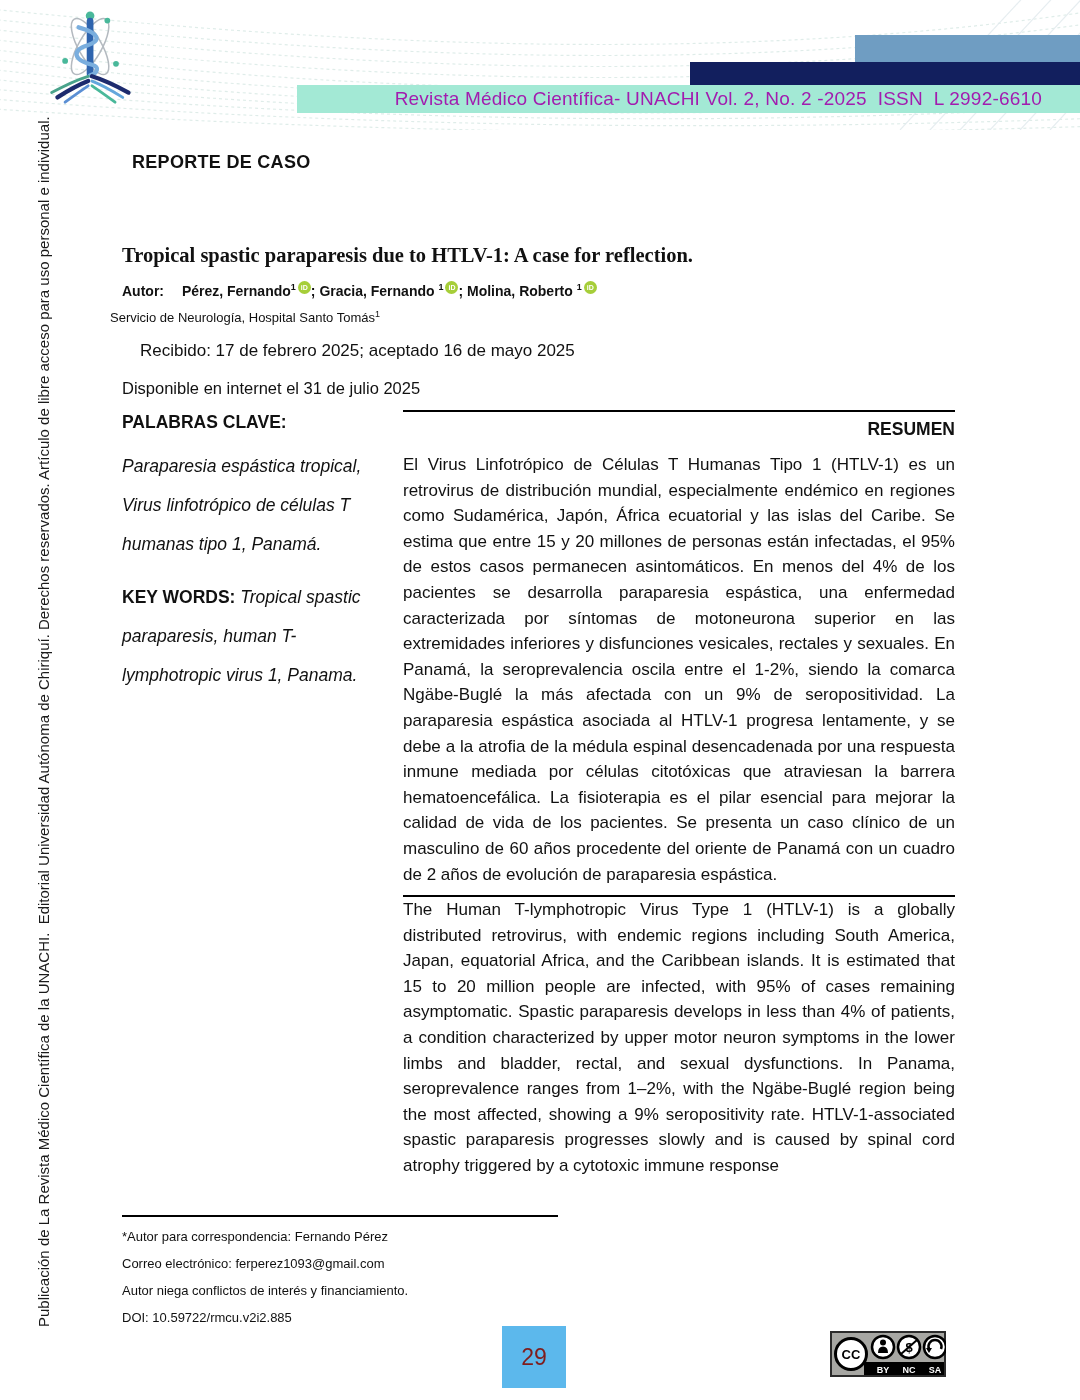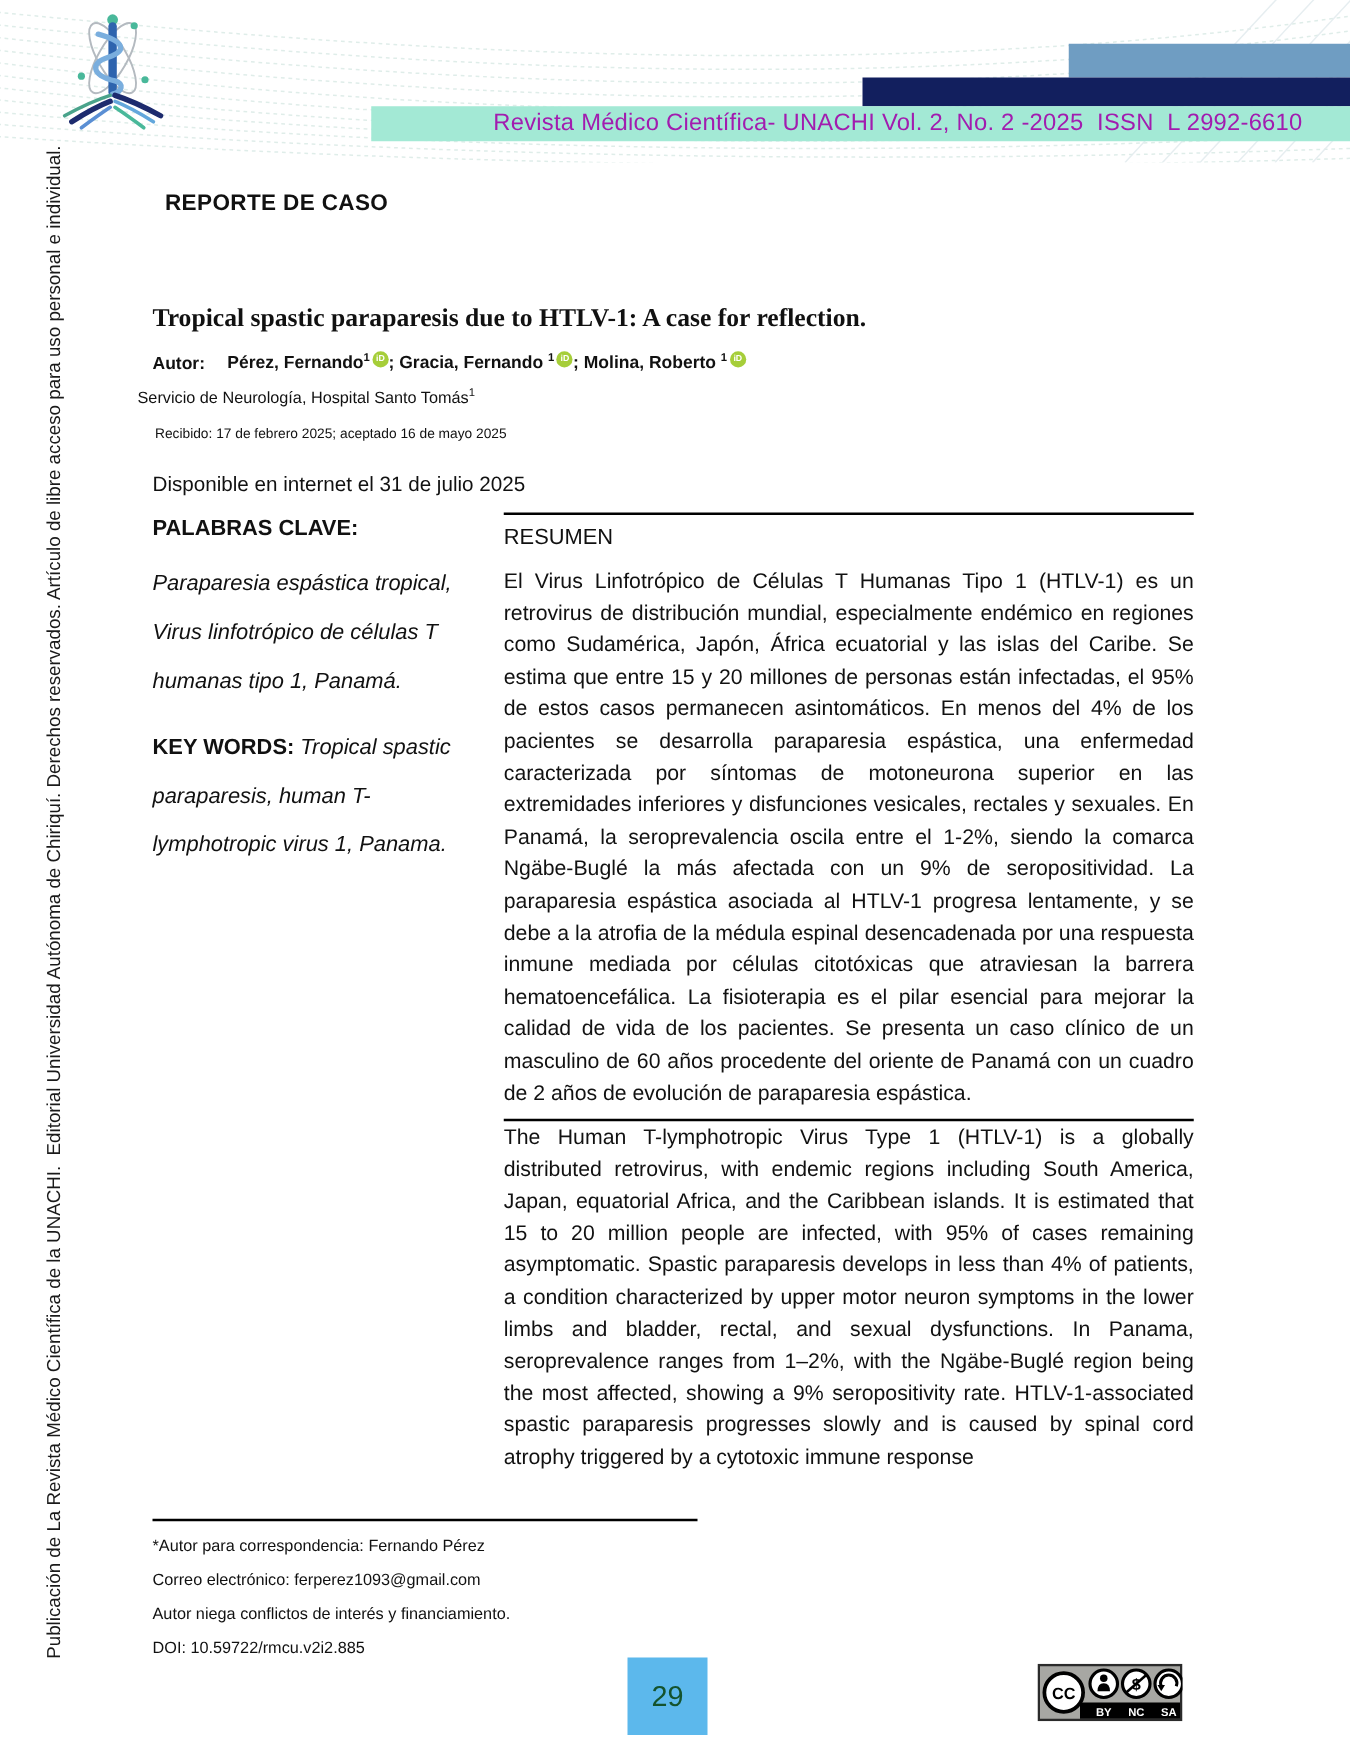--- a/index.html
+++ b/index.html
@@ -23,39 +23,39 @@
   .title-es{position:absolute;left:122px;top:196px;width:840px;font-family:"Liberation Serif",serif;
             font-size:20.5px;font-weight:bold;}
   .title-en{position:absolute;left:122px;top:244px;width:840px;font-family:"Liberation Serif",serif;
             font-size:20.5px;font-weight:bold;}
   .author-line{position:absolute;left:122px;top:281px;font-size:14px;font-weight:bold;}
   .author-line .lbl{margin-right:14px;}
   sup{font-size:9px;}
   .orcid{display:inline-block;width:13px;height:13px;border-radius:50%;background:#a6ce39;color:#fff;
          font-size:7px;font-weight:bold;text-align:center;line-height:13px;vertical-align:super;margin-left:2px;}
   .affiliation{position:absolute;left:110px;top:309px;font-size:13px;}
-  .received{position:absolute;left:124px;top:341px;font-size:11px;}
+  .received{position:absolute;left:140px;top:341px;font-size:17px;}
   .available{position:absolute;left:122px;top:379px;font-size:16.5px;}
   
   .cols{position:absolute;left:122px;top:410px;width:833px;display:flex;}
   .col-left{width:272px;flex:none;}
   .kw-head{font-size:17.5px;font-weight:bold;margin:2px 0 14px 0;}
   .kw-text{font-size:17.5px;font-style:italic;line-height:39px;margin:0 0 14px 0;}
   .kw-inline-head{font-style:normal;font-weight:bold;}
   .col-right{margin-left:9px;width:552px;}
   .rule{height:2px;background:#000;}
-  .col-head{font-size:17.5px;font-weight:normal;margin:7px 0 12px 0;}
+  .col-head{font-size:17.5px;font-weight:bold;margin:7px 0 12px 0;text-align:right;}
   .body-par{font-size:17px;line-height:25.6px;text-align:justify;margin:0 0 8px 0;}
   
   .footnotes{position:absolute;left:122px;top:1215px;width:700px;font-size:13px;}
   .fn-rule{width:436px;height:2px;background:#000;margin-bottom:9px;}
   .footnotes div{margin-bottom:12px;}
   
   .page-box{position:absolute;left:502px;top:1326px;width:64px;height:62px;background:#5cb8ec;
-            display:flex;align-items:center;justify-content:center;font-size:23px;color:#14532d;}
+            display:flex;align-items:center;justify-content:center;font-size:23px;color:#7f1d1d;}
   .cc-badge{position:absolute;left:830px;top:1331px;}
 </style>
 </head>
 <body>
 
 <div class="page">
 
   <div class="header">
     <svg class="header-pattern" width="1080" height="130" viewBox="0 0 1080 130">
       <g fill="none" stroke="#dcebe7" stroke-width="1.2" stroke-dasharray="3 3" opacity="0.9">

